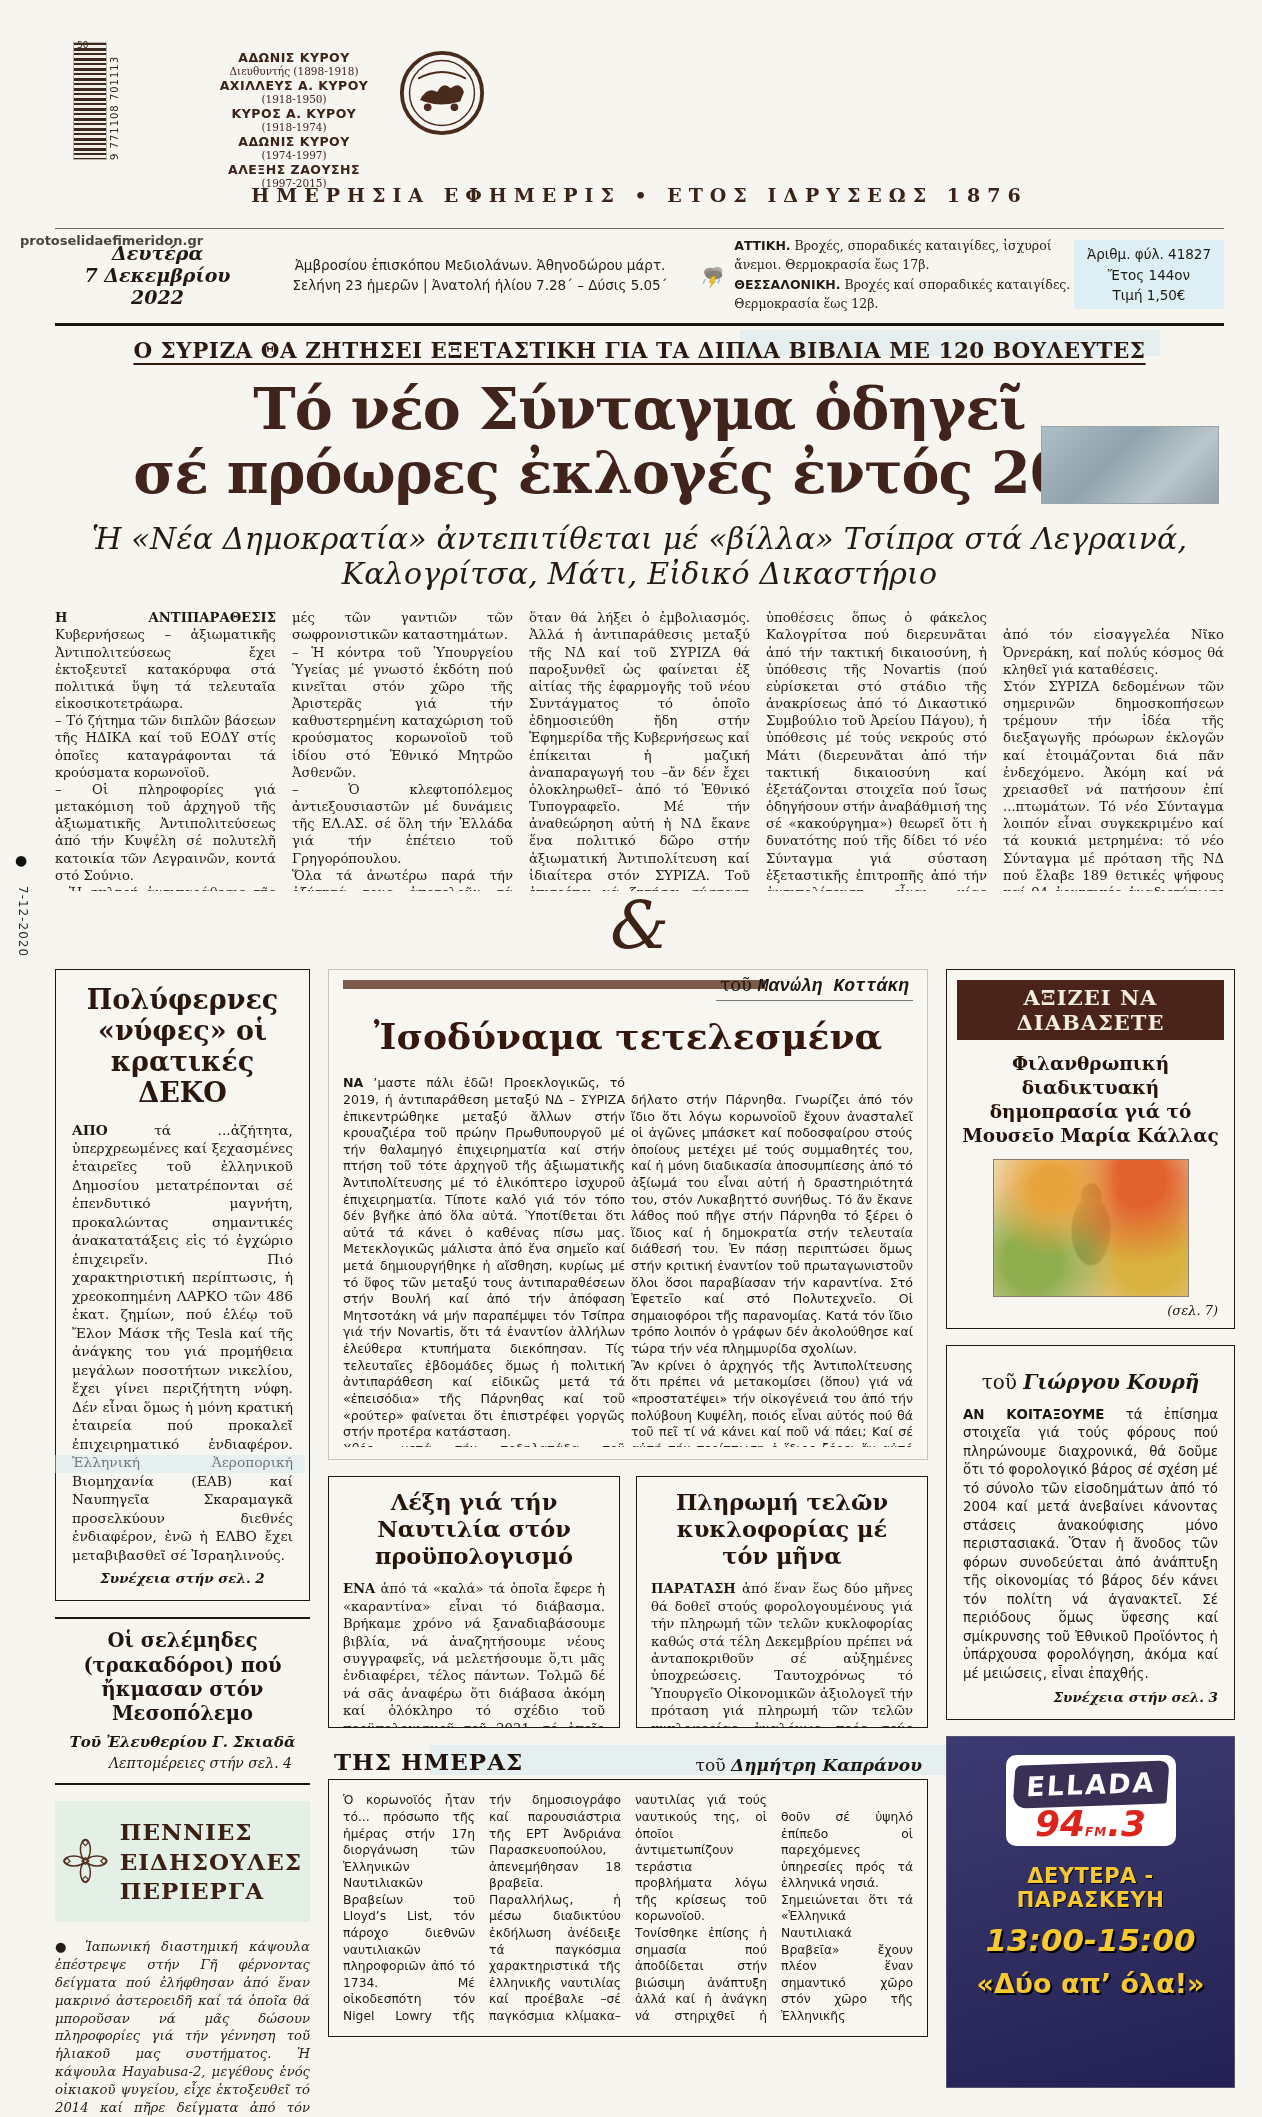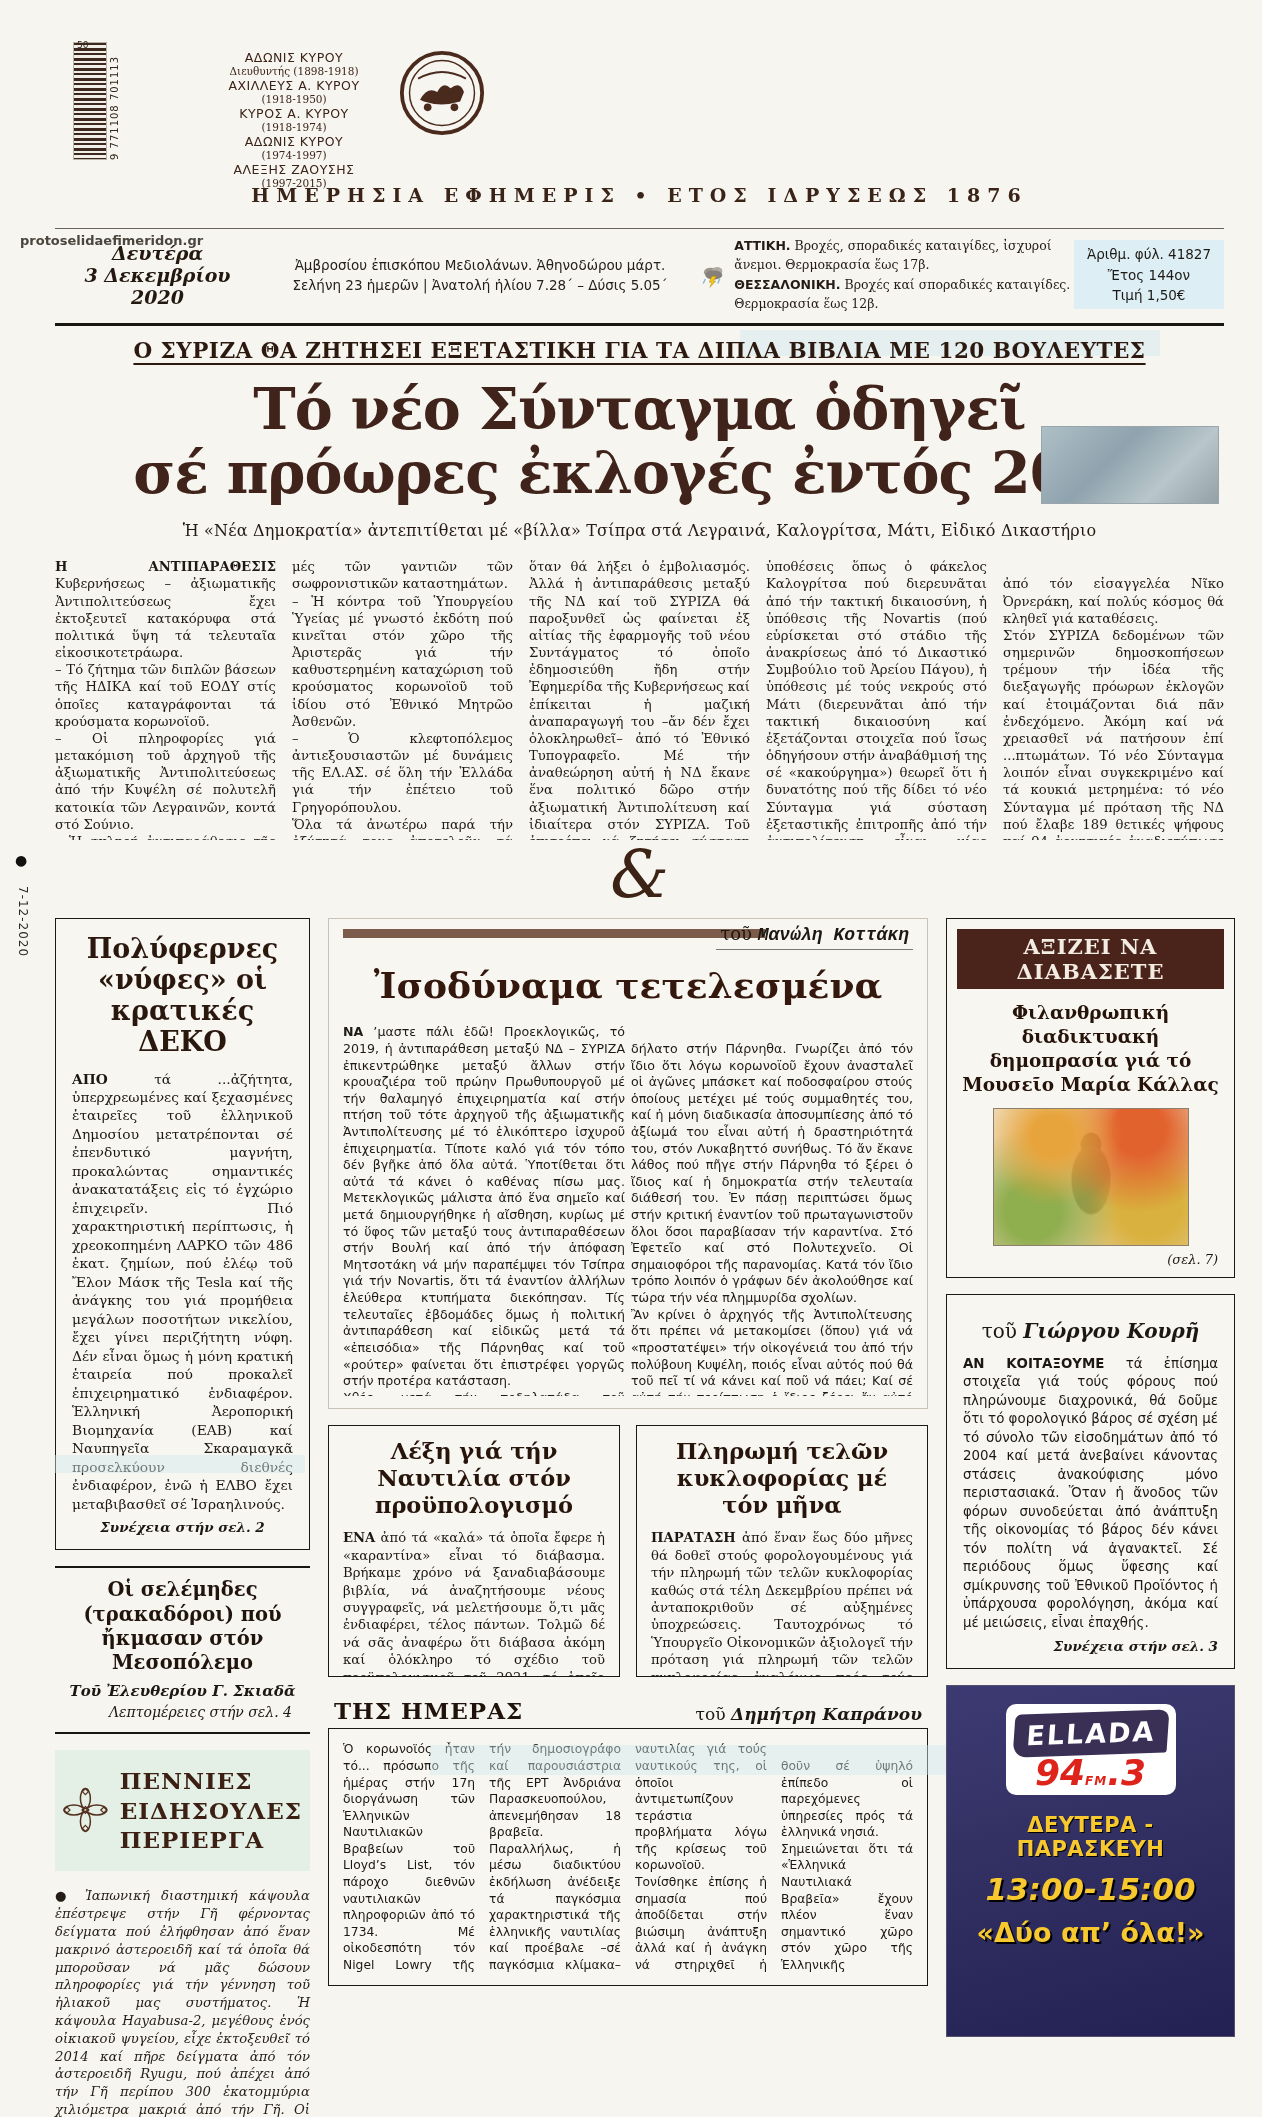--- a/index.html
+++ b/index.html
@@ -10,21 +10,21 @@
 
   
   .header { position:relative; display:flex; align-items:flex-start; padding-top:42px; height:190px; }
   .barcode-wrap { width:58px; margin-left:18px; display:flex; }
   .barcode { width:34px; height:118px; border:1px solid #b9b2a8; background:
      repeating-linear-gradient(180deg,#3c281c 0 2px,#f2efe8 2px 5px,#3c281c 5px 8px,#f2efe8 8px 10px); }
   .barcode-num { writing-mode:vertical-rl; transform:rotate(180deg); font-family:"DejaVu Sans","Liberation Sans",sans-serif;
      font-size:10px; color:#33261c; letter-spacing:1px; margin-left:2px; }
   .barcode-top { font-family:"DejaVu Sans","Liberation Sans",sans-serif; font-size:9px; color:#33261c; position:absolute; top:40px; left:22px; }
   .founders { width:210px; margin-left:58px; text-align:center; color:#3b2318; padding-top:8px; }
-  .founder-name { font-family:"DejaVu Sans","Liberation Sans",sans-serif; font-weight:normal; font-size:12.5px; letter-spacing:.5px; }
+  .founder-name { font-family:"DejaVu Sans","Liberation Sans",sans-serif; font-weight:bold; font-size:12.5px; letter-spacing:.5px; }
   .founder-years { font-size:10.5px; margin-bottom:1px; }
   .brand { flex:1; text-align:center; }
   .brand-title { font-size:118px; line-height:.92; font-weight:bold; color:#3a1f14; letter-spacing:10px;
      text-shadow:1px 1px 0 #5c4032; }
   .emblem { width:86px; margin-right:190px; margin-top:8px; }
   .subtitle-row { text-align:center; font-size:19px; letter-spacing:7px; color:#3a2418; font-weight:bold; margin-top:-6px; }
 
   .watermark { font-family:"DejaVu Sans","Liberation Sans",sans-serif; font-weight:bold; font-size:13px; color:#4a453d;
      position:absolute; left:20px; top:233px; }
 
@@ -39,21 +39,21 @@
   .ib-issue { width:150px; text-align:center; font-family:"DejaVu Sans","Liberation Sans",sans-serif; font-size:13.5px;
      line-height:1.5; color:#1d1a16; background:#ddeef4; padding:4px 2px; }
 
   
   .lead { position:relative; }
   .kicker { text-align:center; font-weight:bold; font-size:21.5px; color:#2c1a10; margin-top:12px;
      text-decoration:underline; text-underline-offset:5px; text-decoration-thickness:2px; letter-spacing:.5px; }
   .headline { text-align:center; font-weight:bold; color:#40231a; font-size:57px; line-height:1.13; margin-top:14px; letter-spacing:-1px; }
   .lead-photo { position:absolute; right:5px; top:88px; width:178px; height:78px; border:1px solid #9aa4ad;
      background:linear-gradient(135deg,#aebfc6,#8fa3ae 40%,#b9c6cb 70%,#93a1a8); }
-  .subhead { text-align:center; font-size:16px; color:#241a12; margin-top:16px; letter-spacing:.2px; }
+  .subhead { text-align:center; font-style:italic; font-size:30px; color:#241a12; margin-top:16px; letter-spacing:.2px; }
   .lead-cols { display:flex; gap:16px; margin-top:18px; height:282px; overflow:hidden; }
   .lead-col { flex:1; font-size:13.2px; line-height:1.3; text-align:justify; white-space:pre-line; color:#201913; }
   .lead-in { font-weight:bold; }
   .continued { font-style:italic; font-weight:bold; font-size:13.5px; text-align:right; margin-top:6px; }
   .amp { text-align:center; font-size:66px; font-style:italic; color:#3c2316; line-height:1; margin:2px 0 10px 0; }
 
   
   .main { display:grid; grid-template-columns:255px 600px 289px; gap:18px; margin-top:4px; }
   .colstack { display:flex; flex-direction:column; gap:16px; }
   .box { border:1.5px solid #1c1812; padding:14px 16px; background:#f8f6f1; }
@@ -179,21 +179,21 @@
       <circle cx="58" cy="60" r="4" fill="#4a2a1c"></circle>
       <path d="M20 30 q25 -14 50 0" fill="none" stroke="#4a2a1c" stroke-width="2"></path>
     </svg>
   </div>
   <div class="subtitle-row">ΗΜΕΡΗΣΙΑ ΕΦΗΜΕΡΙΣ • ΕΤΟΣ ΙΔΡΥΣΕΩΣ 1876</div>
   <div class="watermark">protoselidaefimeridon.gr</div>
 
   <div class="infobar">
     <div class="ib-date">
       <div>Δευτέρα</div>
-      <div>3 Δεκεμβρίου 2020</div>
+      <div>7 Δεκεμβρίου 2022</div>
     </div>
     <div class="ib-saints">
       <div>Ἀμβροσίου ἐπισκόπου Μεδιολάνων. Ἀθηνοδώρου μάρτ.</div>
       <div>Σελήνη 23 ἡμερῶν | Ἀνατολή ἡλίου 7.28΄ – Δύσις 5.05΄</div>
     </div>
     <div class="ib-weather">
       <svg width="40" height="40" viewBox="0 0 40 40">
         <ellipse cx="16" cy="16" rx="10" ry="7" fill="#9a948c"></ellipse>
         <ellipse cx="26" cy="14" rx="8" ry="6" fill="#b0aaa2"></ellipse>
         <ellipse cx="21" cy="20" rx="13" ry="7" fill="#86807a"></ellipse>

